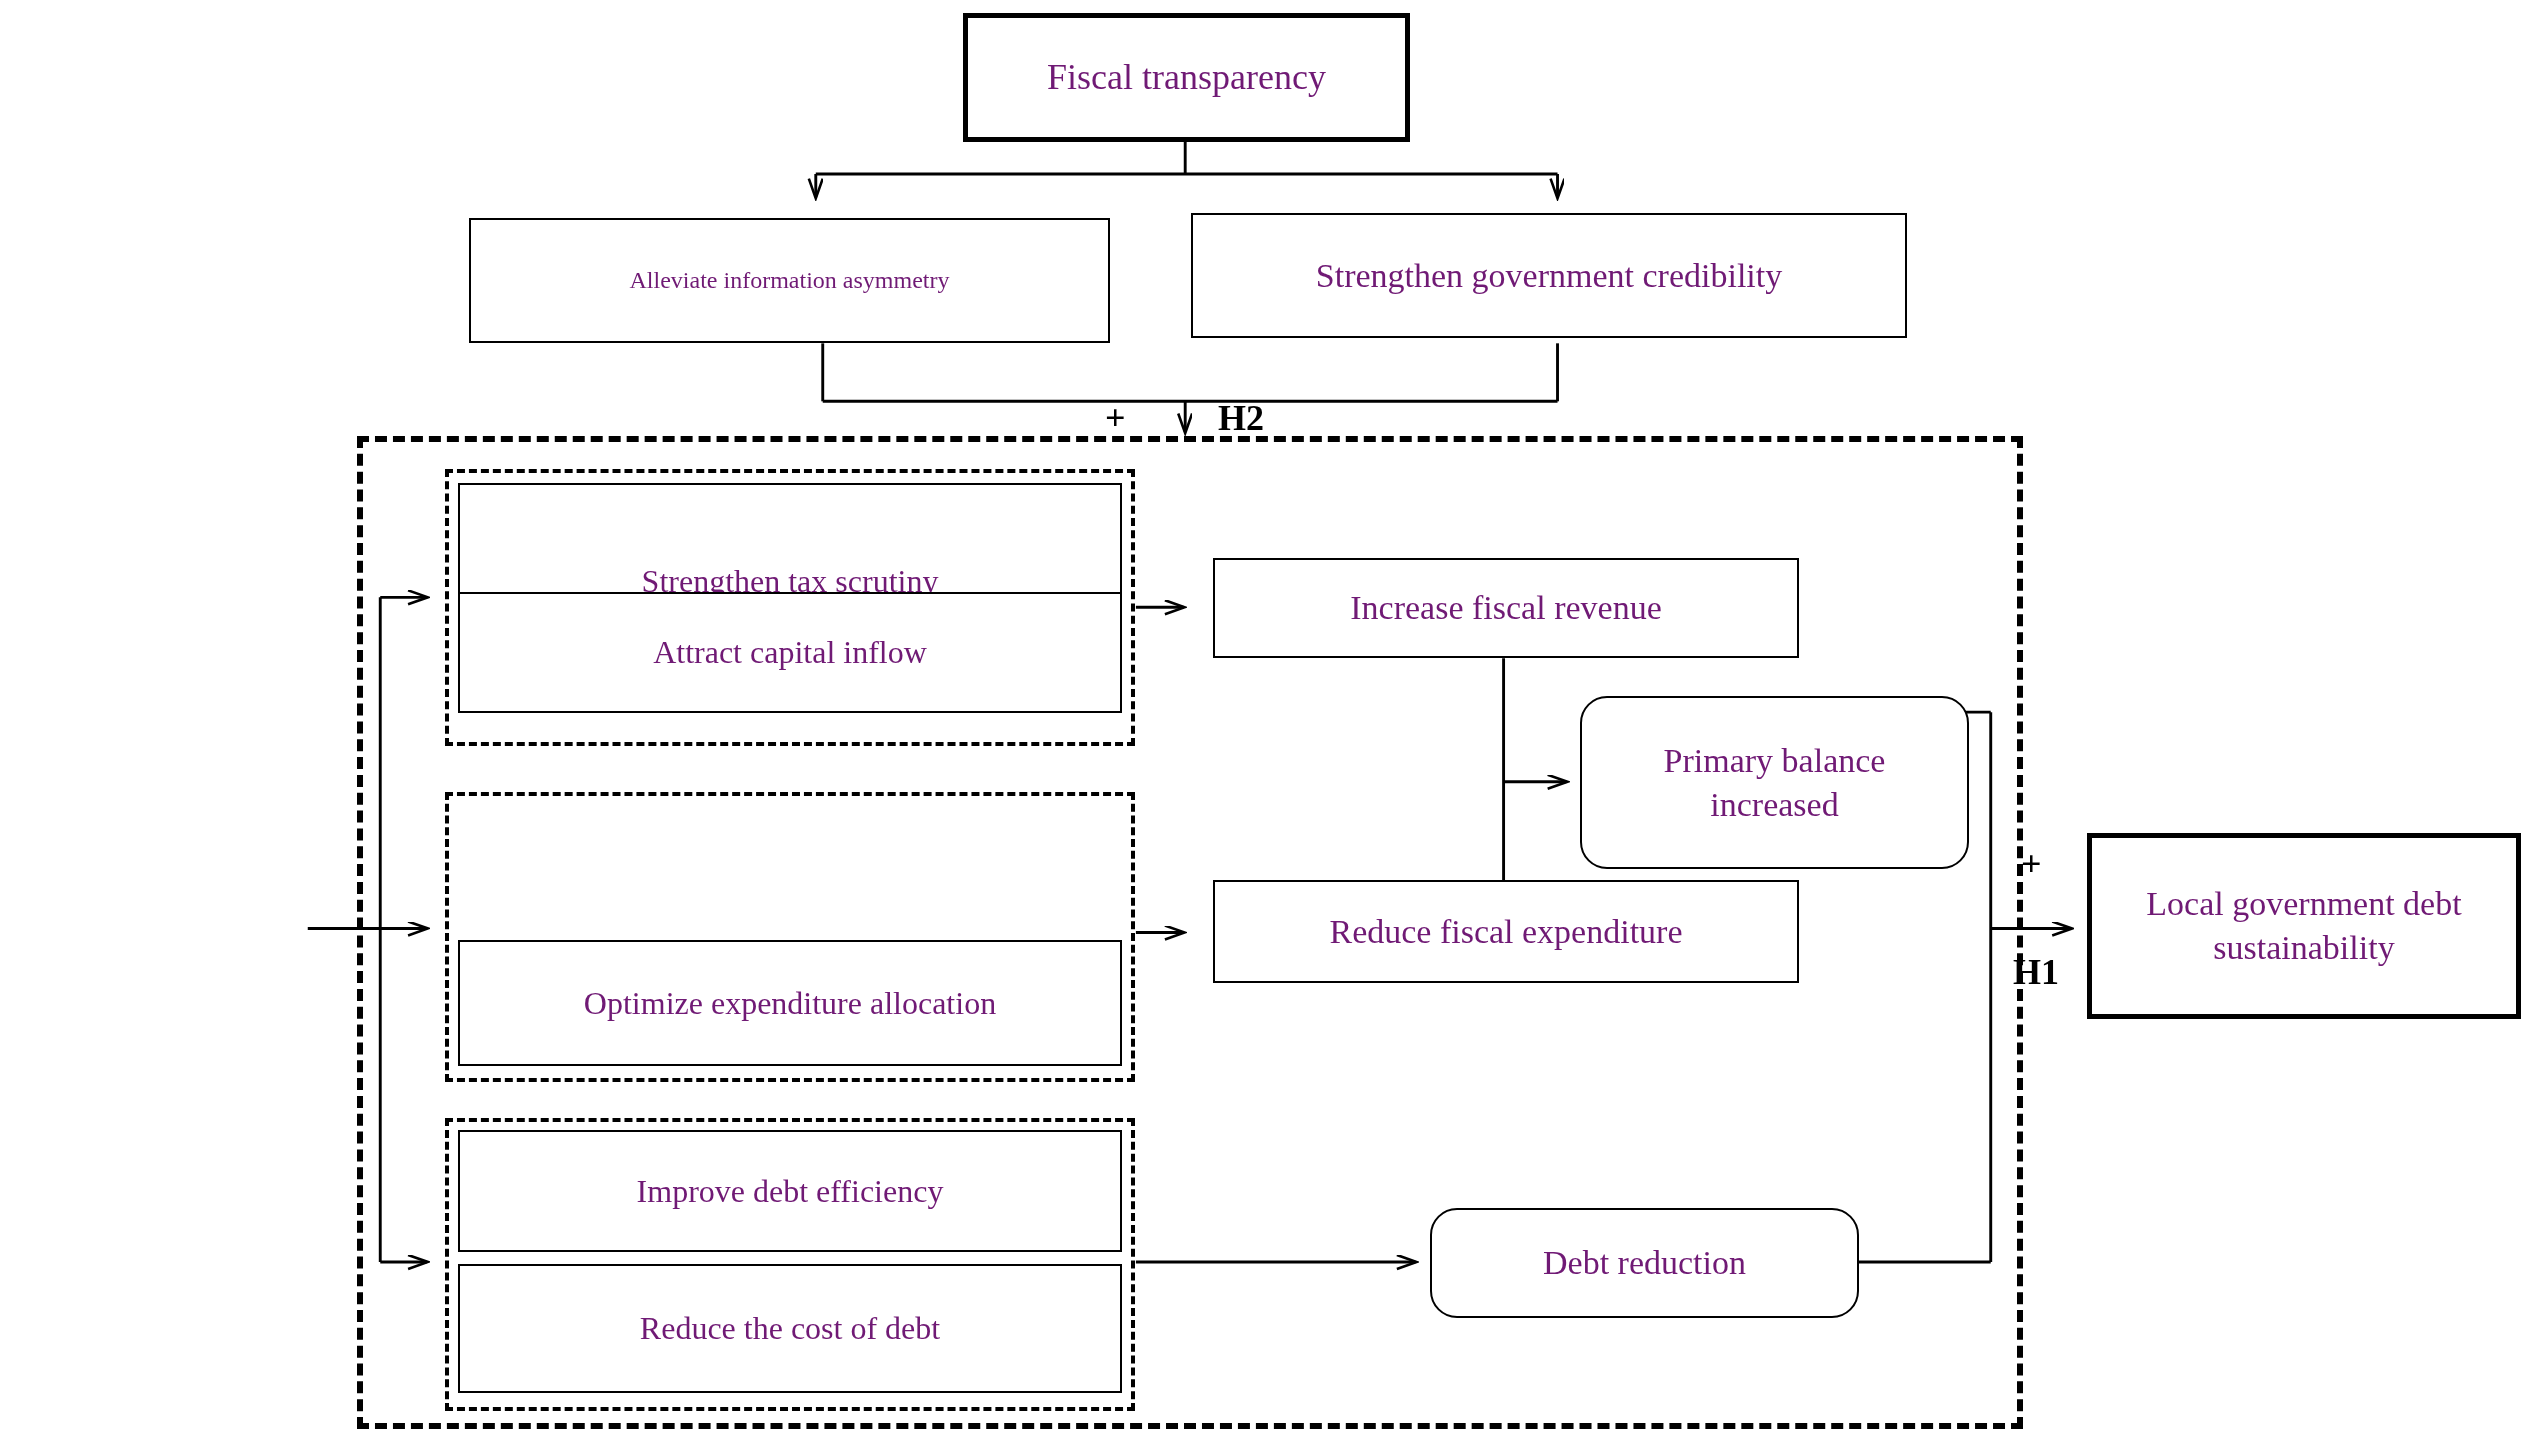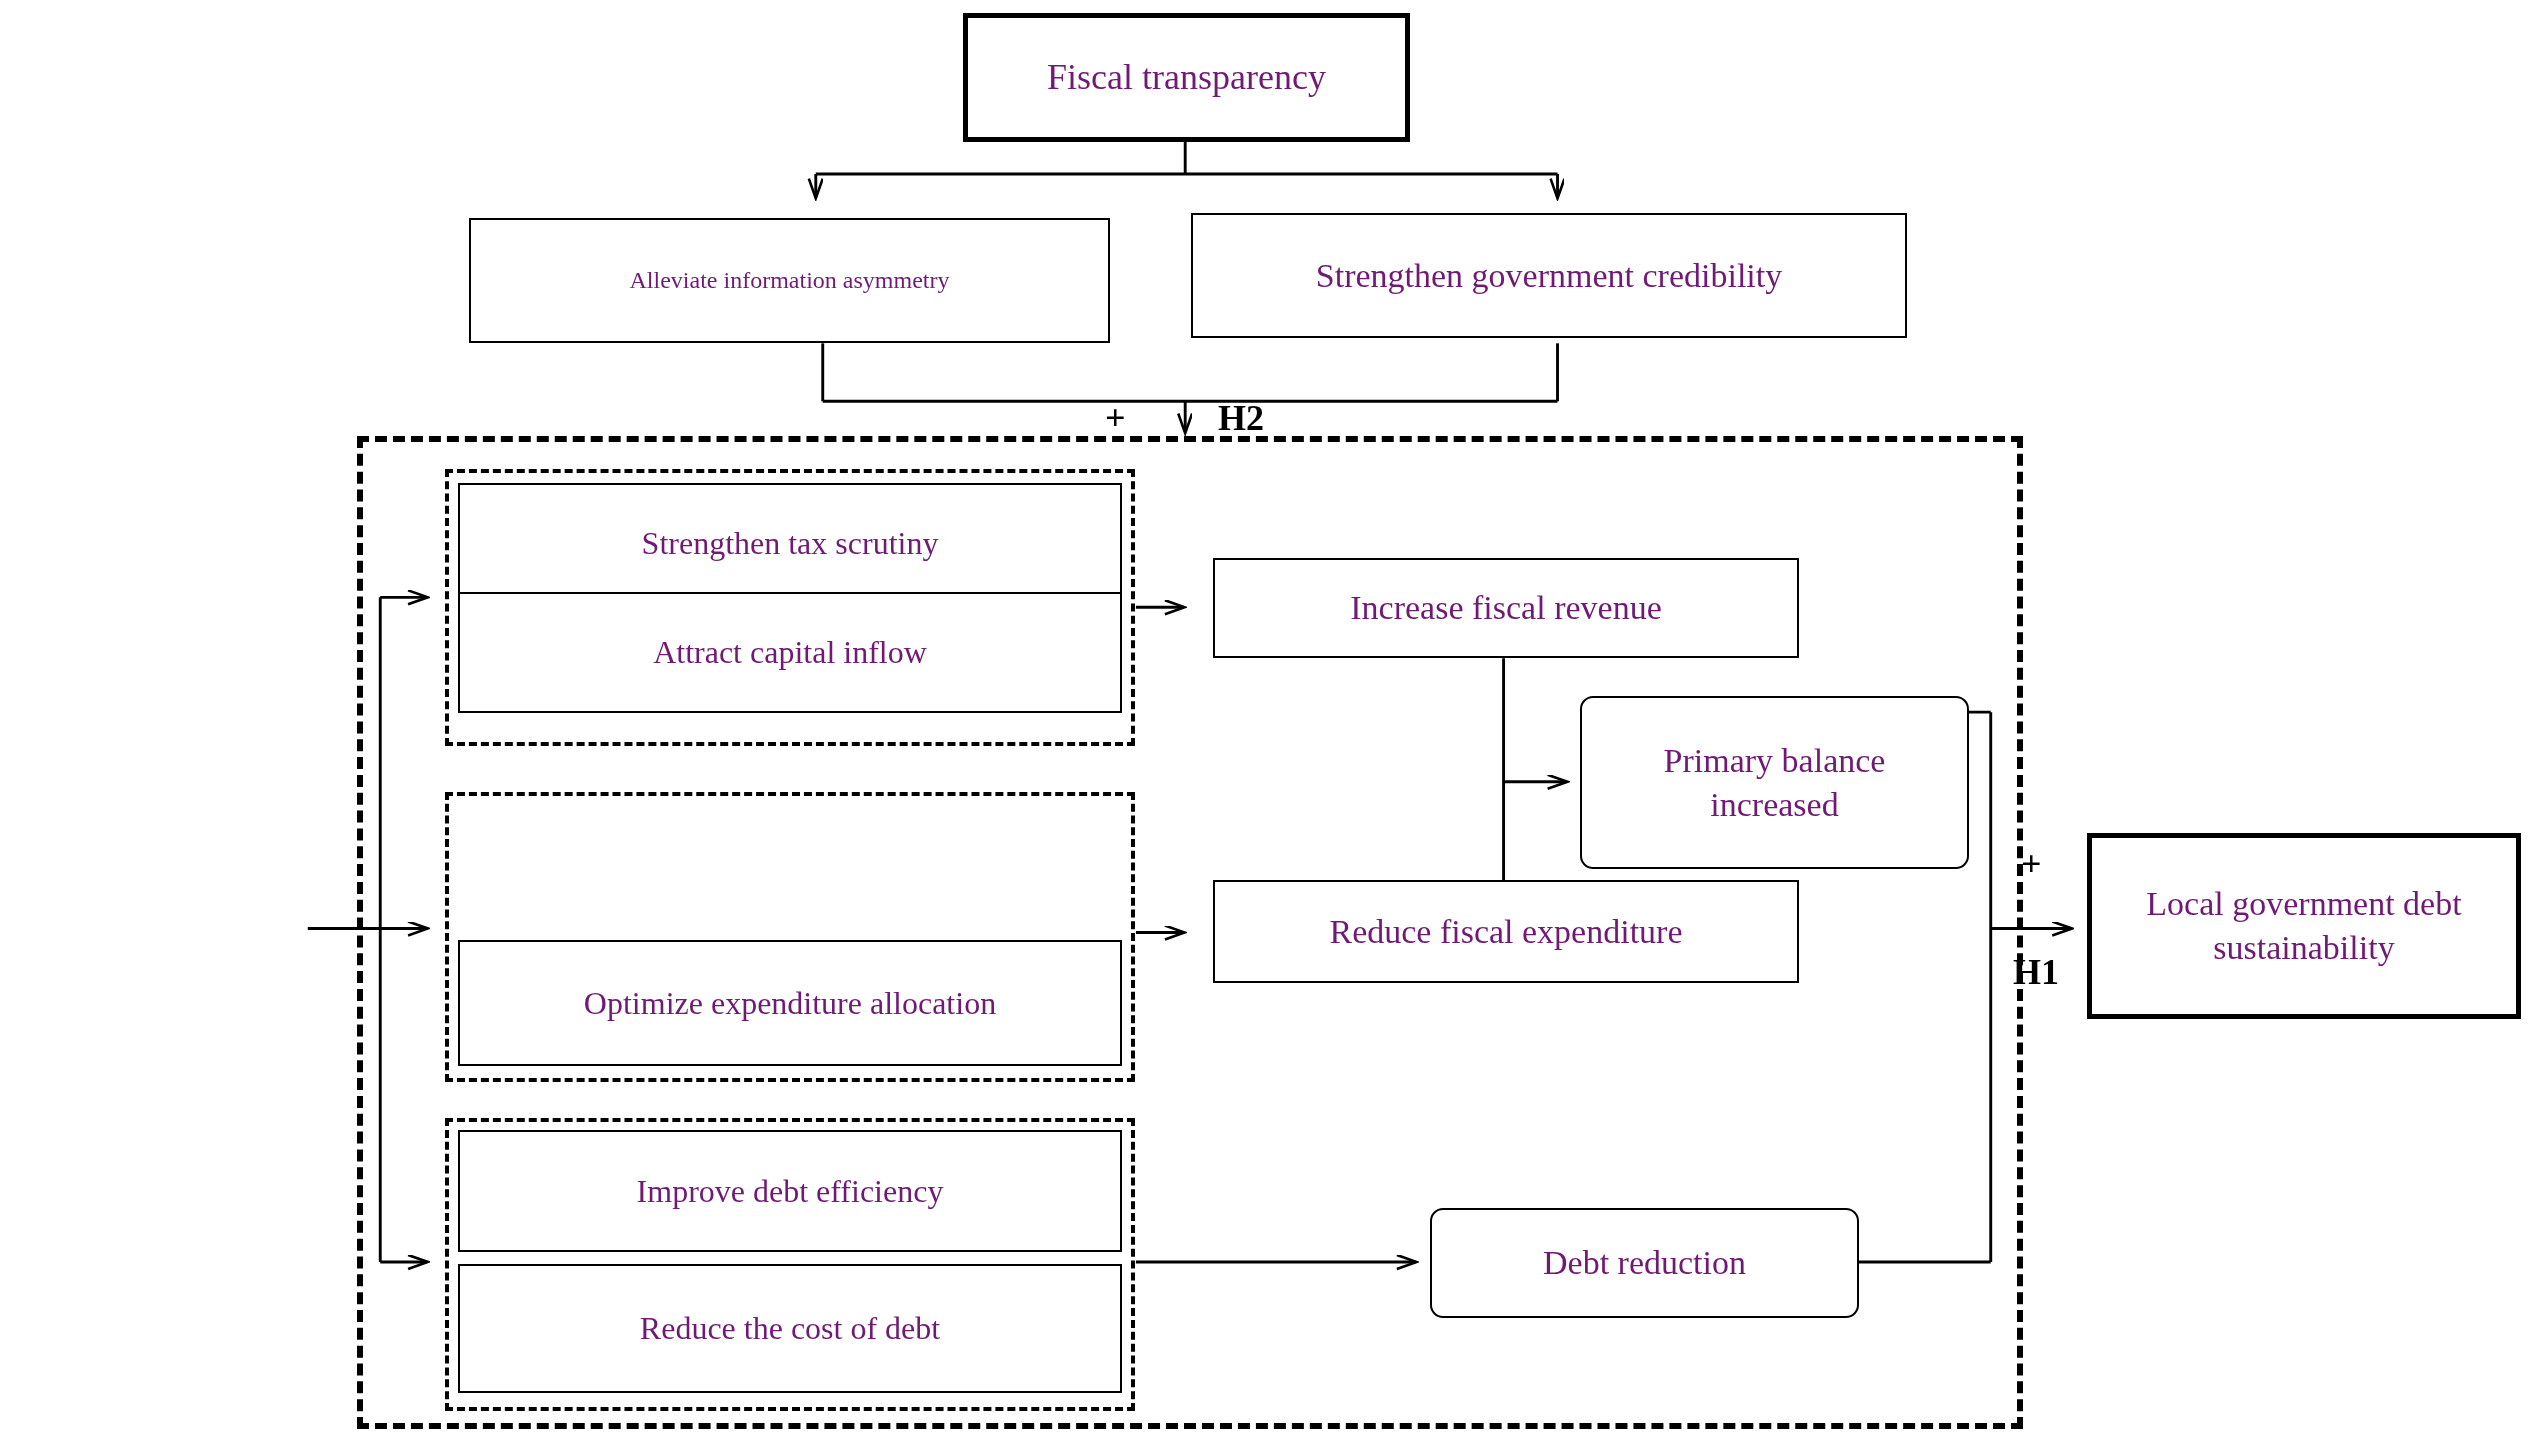--- a/index.html
+++ b/index.html
@@ -5,21 +5,21 @@
   html,body{margin:0;padding:0;background:#ffffff;}
   body{font-family:"Liberation Serif","DejaVu Serif",serif;}
   #stage{position:relative;width:2538px;height:1451px;background:#fff;overflow:hidden;}
   #vec{position:absolute;left:0;top:0;width:2538px;height:1451px;}
 
   .node{position:absolute;box-sizing:border-box;display:flex;align-items:center;
         justify-content:center;text-align:center;background:#fff;color:#701a75;
         line-height:1.28;}
   .thick{border:5.2px solid #000;}
   .thin{border:2.3px solid #000;}
-  .rounded{border:2.3px solid #000;border-radius:13px;}
+  .rounded{border:2.3px solid #000;border-radius:27px;}
   .dotgrp{position:absolute;box-sizing:border-box;border:4px dashed #000;background:transparent;}
   .outer{position:absolute;box-sizing:border-box;border:6.4px dashed #000;background:transparent;}
   .lbl{position:absolute;font-weight:bold;color:#000;line-height:1;}
   .plus{position:absolute;color:#000;line-height:1;font-weight:700;}
 </style>
 </head>
 <body>
 
 <div id="stage">
 
@@ -79,21 +79,21 @@
   <div class="node thin" style="left:1191px;top:213px;width:716px;height:125px;font-size:34px;">
     <span>Strengthen government credibility</span>
   </div>
 
   <div class="plus" style="left:1105px;top:400px;font-size:36px;">+</div>
   <div class="lbl" style="left:1218px;top:400px;font-size:36px;">H2</div>
 
   <div class="outer" style="left:357px;top:436px;width:1666px;height:993px;"></div>
 
   <div class="dotgrp" style="left:445px;top:469px;width:690px;height:277px;"></div>
-  <div class="node thin" style="left:458px;top:483px;width:664px;height:121px;font-size:32px;">
+  <div class="node thin" style="left:458px;top:483px;width:664px;height:121px;font-size:32px;align-items:flex-end;">
     <span>Strengthen tax scrutiny</span>
   </div>
   <div class="node thin" style="left:458px;top:592px;width:664px;height:121px;font-size:32px;">
     <span>Attract capital inflow</span>
   </div>
 
   <div class="dotgrp" style="left:445px;top:792px;width:690px;height:290px;"></div>
   <div class="node thin" style="left:458px;top:940px;width:664px;height:126px;font-size:32px;">
     <span>Optimize expenditure allocation</span>
   </div>

